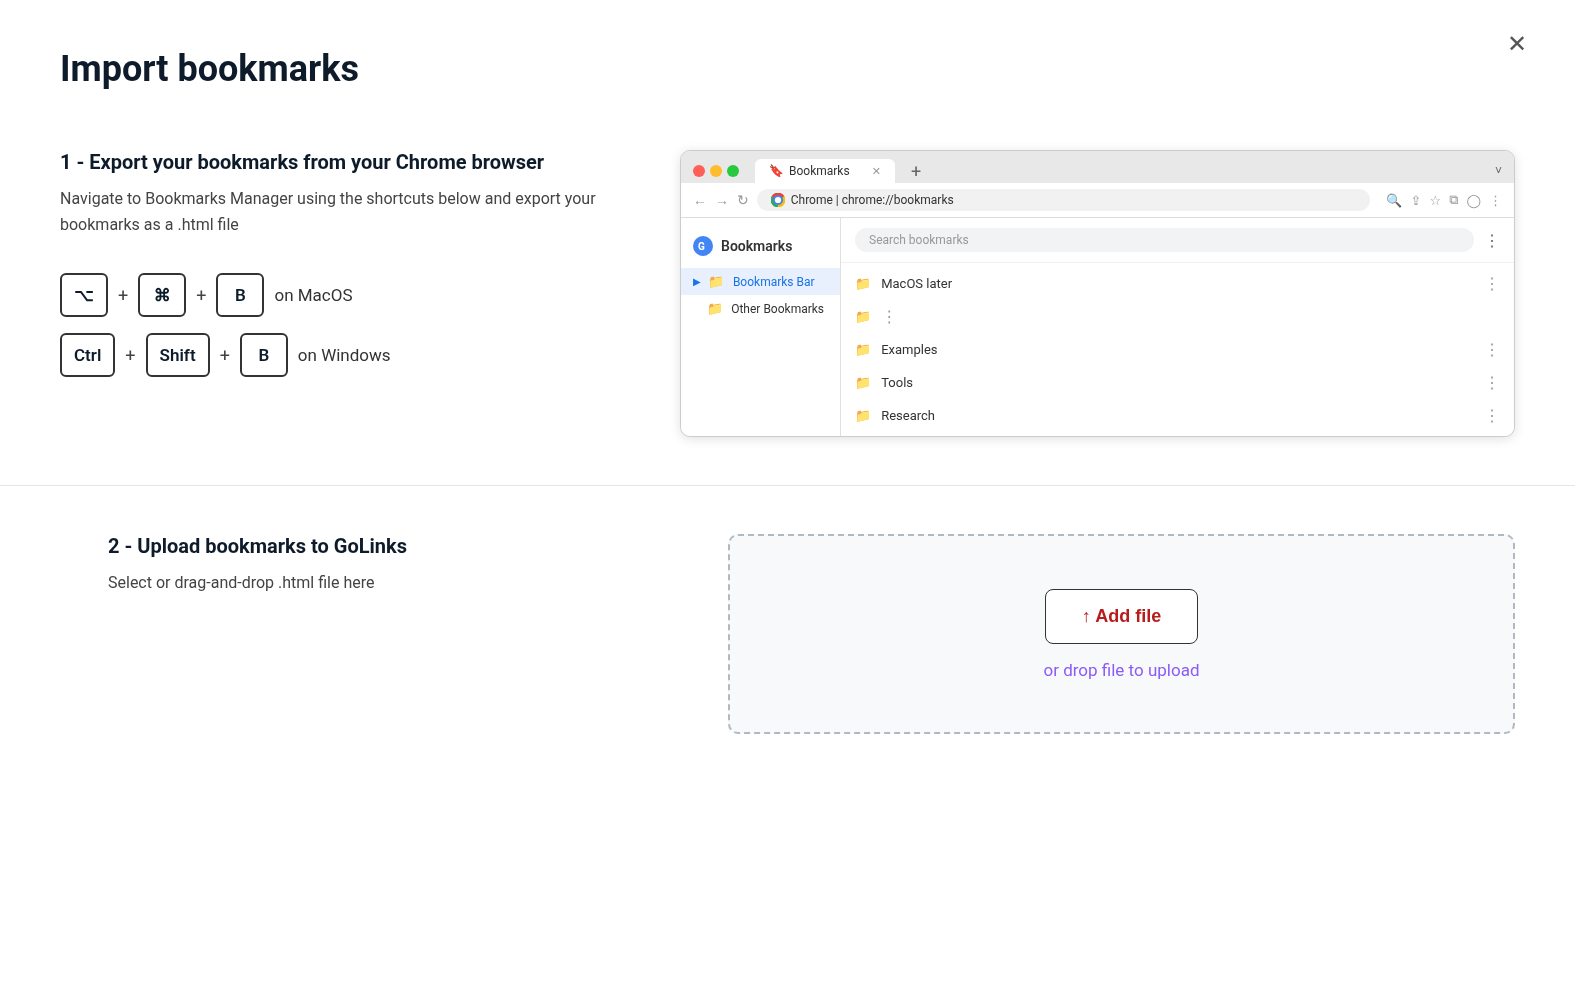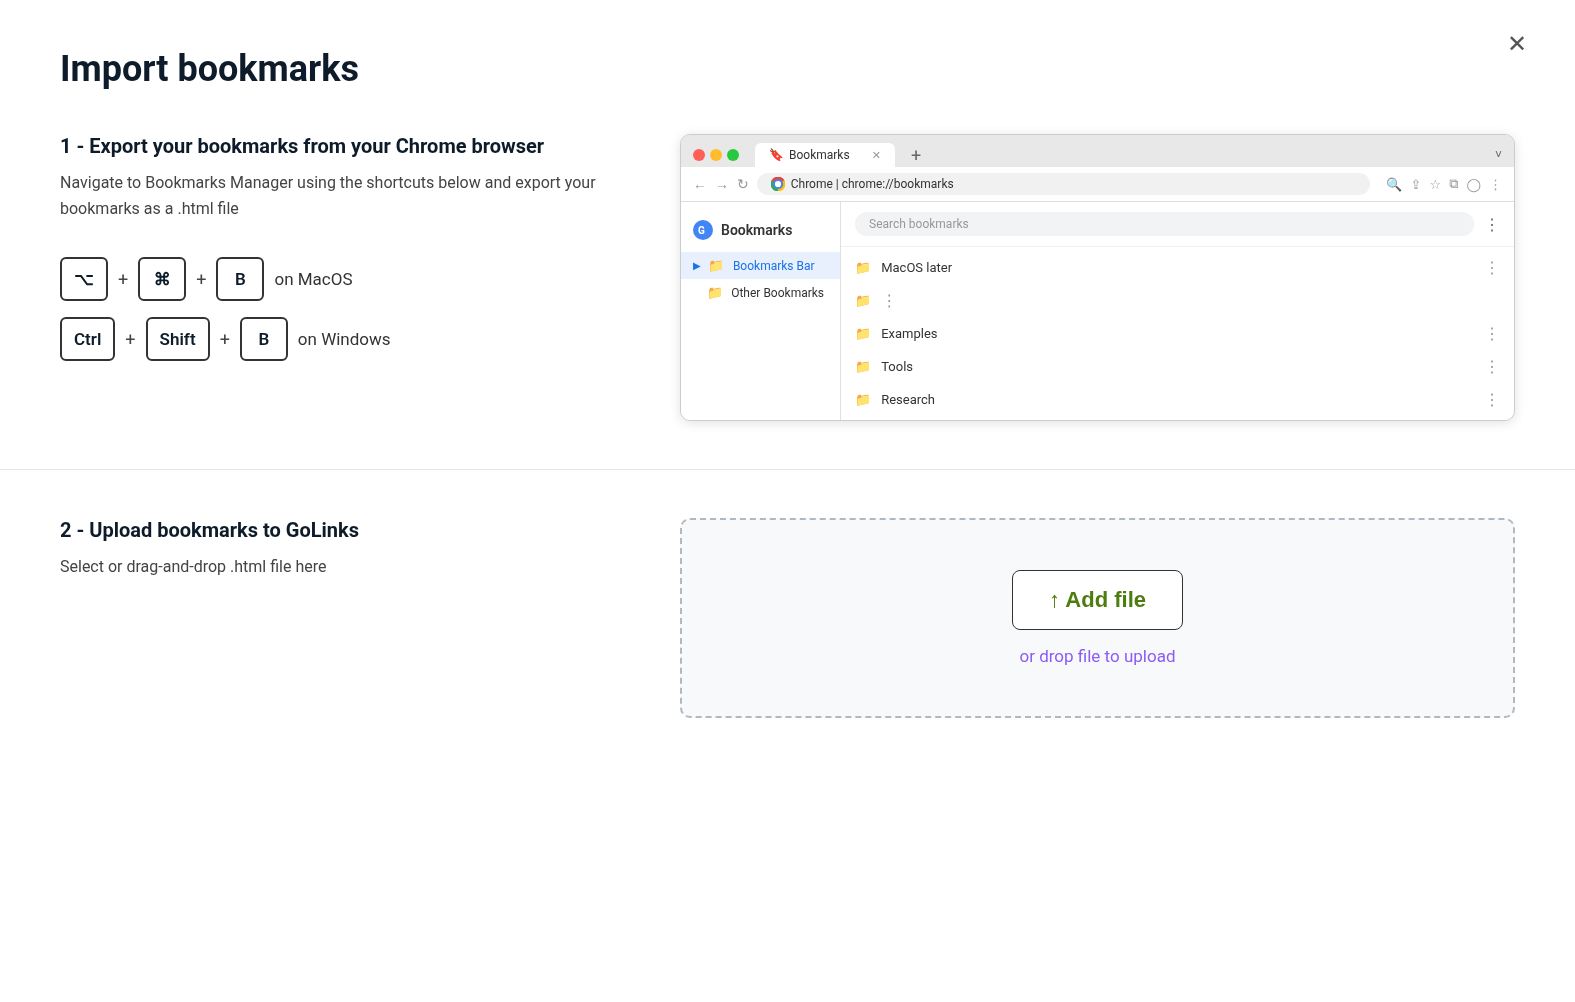--- a/index.html
+++ b/index.html
@@ -29,21 +29,21 @@
       cursor: pointer;
       font-size: 24px;
       color: #555;
       line-height: 1;
     }
 
     .page-title {
       font-size: 36px;
       font-weight: 700;
       color: #0d1b2a;
-      margin-bottom: 44px;
+      margin-bottom: 60px;
     }
 
     .top-section {
       display: flex;
       gap: 40px;
       align-items: flex-start;
       margin-bottom: 48px;
     }
 
     .left-col {
@@ -322,20 +322,21 @@
       border-top: 1px solid #e5e5e5;
       margin: 0 -60px;
     }
 
     
     .bottom-section {
       display: flex;
       gap: 40px;
       align-items: flex-start;
       margin-top: 48px;
+      margin-left: 48px;
     }
 
     
     .upload-area {
       flex: 1;
       border: 2px dashed #b0b8c0;
       border-radius: 10px;
       background: #f8f9fa;
       display: flex;
       flex-direction: column;
@@ -343,23 +344,23 @@
       justify-content: center;
       padding: 48px 40px;
       min-height: 200px;
     }
 
     .add-file-btn {
       background: #fff;
       border: 1.5px solid #333;
       border-radius: 8px;
       padding: 16px 36px;
-      font-size: 22px;
+      font-size: 18px;
       font-weight: 600;
-      color: #4d7c0f;
+      color: #b91c1c;
       cursor: pointer;
       display: flex;
       align-items: center;
       gap: 10px;
       margin-bottom: 16px;
     }
 
     .drop-label {
       font-size: 17px;
       color: #8b5cf6;

